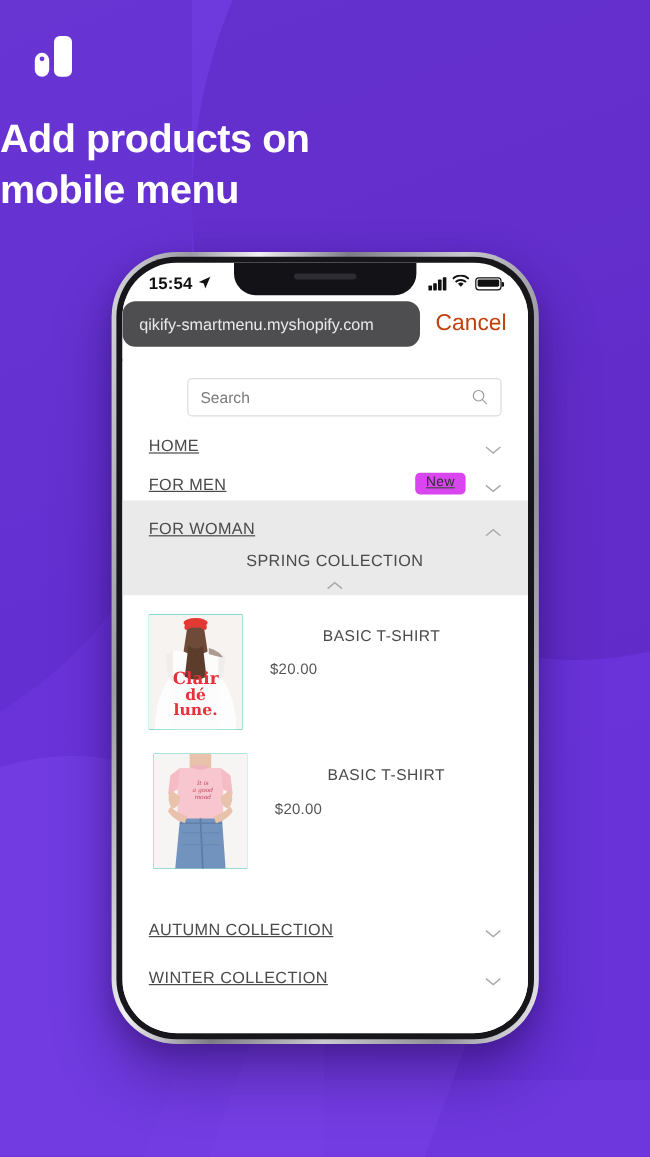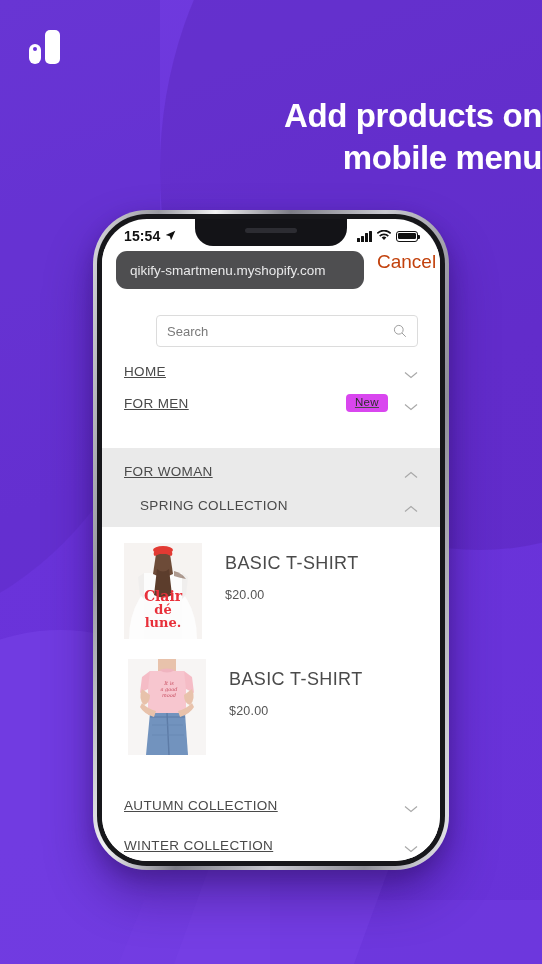--- a/index.html
+++ b/index.html
@@ -70,21 +70,21 @@
   }
   .logo-bar-big {
     position:absolute; left:16px; bottom:0;
     width:15px; height:34px;
     background:#fff; border-radius:5px;
   }
 
   
   .headline {
     position:absolute; left:0; top:95px; width:542px;
-    text-align:right;
+    text-align:left;
     color:#fff;
     font-size:33px;
     font-weight:bold;
     line-height:42px;
     letter-spacing:-0.4px;
   }
 
   
   .phone {
     position:absolute;
@@ -157,22 +157,22 @@
     padding:1.2px; position:relative;
   }
   .batt::after {
     content:""; position:absolute; right:-3.4px; top:3px;
     width:2px; height:4px; background:#111; border-radius:0 1px 1px 0;
   }
   .batt span { display:block; height:100%; width:100%; background:#111; border-radius:1.2px; }
 
   
   .urlbar-row {
-    display:flex; align-items:flex-start;
-    padding:2px 0 10px 14px;
+    display:flex; align-items:center;
+    padding:2px 0 10px 0;
     background:#fff;
   }
   .urlbar {
     flex:0 0 auto;
     width:248px; height:38px;
     background:#4e4e50;
     border-radius:11px;
     display:flex; align-items:center;
     padding:0 14px;
     color:#e9e9ea;
@@ -228,38 +228,38 @@
   .m-row .chev { width:14px; height:8px; flex:0 0 auto; }
   .badge {
     background:#d946ef;
     color:#2e2e2e;
     font-size:11.5px;
     border-radius:4px;
     padding:3px 9px 4px 9px;
     margin-right:16px;
     line-height:1;
   }
-  .group-open { background:#eaeaea; padding-top:5px; padding-bottom:8px;margin-top:31px; }
+  .group-open { background:#eaeaea; padding-top:5px; padding-bottom:8px; }
 
   
   .products { padding:6px 0 6px 0; }
   .prod {
     display:flex; align-items:flex-start;
     padding:10px 22px 10px 22px;
   }
   .prod.p2 { padding-left:26px; }
   .prod-thumb {
     width:78px; height:96px;
     flex:0 0 auto;
     overflow:hidden;
     background:#14b8a6;
     position:relative;
   }
   .prod-info { padding-left:23px; padding-top:10px; }
-  .prod-title { font-size:18px; color:#4a4a4a; letter-spacing:0.4px; }
+  .prod-title { font-size:13px; color:#4a4a4a; letter-spacing:0.4px;margin-left:44px; }
   .prod-price { font-size:12.5px; color:#555; margin-top:14px; letter-spacing:0.2px; }
 
   .bottom-rows { padding-top:12px; }
   .bottom-rows .m-row { height:36px; }
 </style>
 </head>
 <body>
 
 <div class="bg">
   <div class="bg-blob-dark"></div>
@@ -356,21 +356,21 @@
 
         <div class="group-open">
           <div class="m-row lvl0">
             <span class="lbl">FOR WOMAN</span>
             <span class="chev">
               <svg width="14" height="8" viewBox="0 0 14 8">
                   <polyline points="1,6.5 7,1.5 13,6.5" fill="none" stroke="#a9a9a9" stroke-width="1.2"></polyline>
                 </svg>
             </span>
           </div>
-          <div class="m-row lvl1" style="margin-top:6px;">
+          <div class="m-row lvl1" style="margin-top:6px;flex-direction:column;">
             <span class="lbl">SPRING COLLECTION</span>
             <span class="chev">
               <svg width="14" height="8" viewBox="0 0 14 8">
                   <polyline points="1,6.5 7,1.5 13,6.5" fill="none" stroke="#a9a9a9" stroke-width="1.2"></polyline>
                 </svg>
             </span>
           </div>
         </div>
 
         <div class="products">

